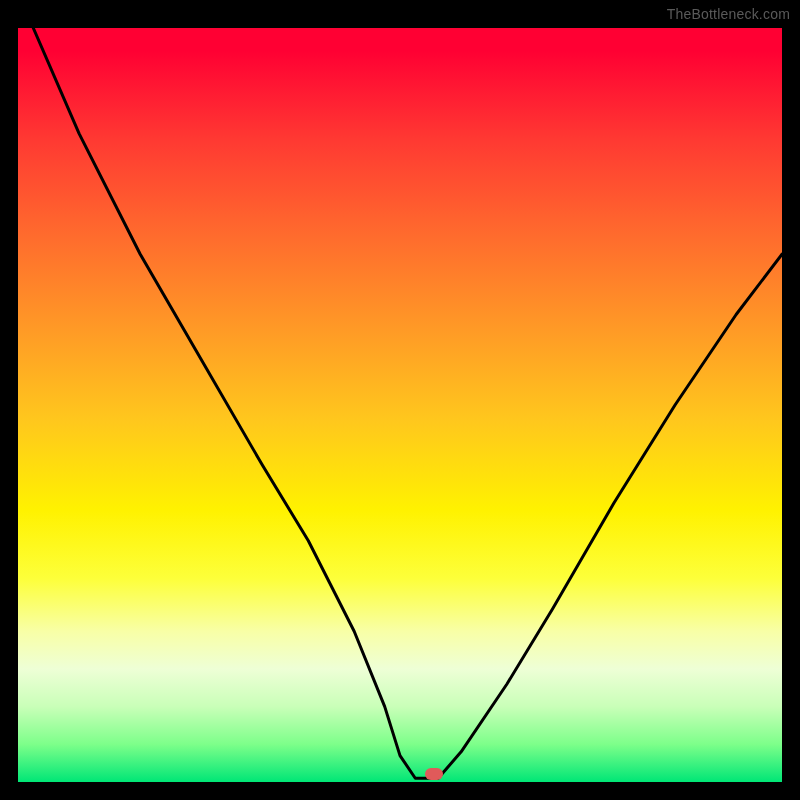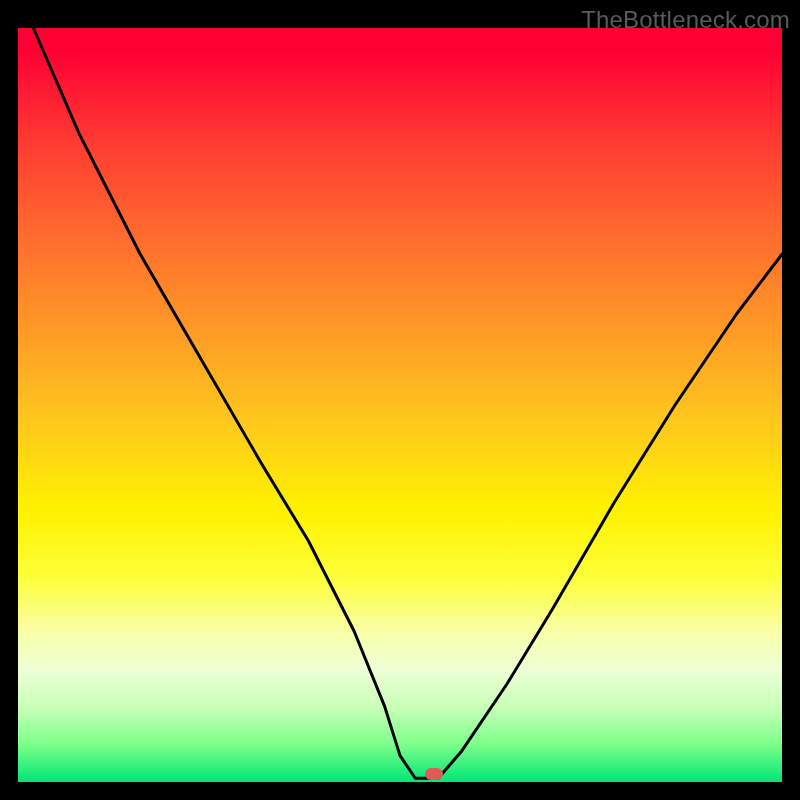--- a/index.html
+++ b/index.html
@@ -56,21 +56,21 @@
     height: 12px;
     border-radius: 6px;
     background: #e05a5a;
     transform: translate(-50%, -50%);
   }
   .watermark {
     position: absolute;
     top: 6px;
     right: 10px;
     color: #5a5a5a;
-    font-size: 24px;
+    font-size: 14px;
     letter-spacing: 0.2px;
   }
 </style>
 </head>
 <body>
 
 <div class="stage">
   <div class="watermark">TheBottleneck.com</div>
 
   <div class="plot">

